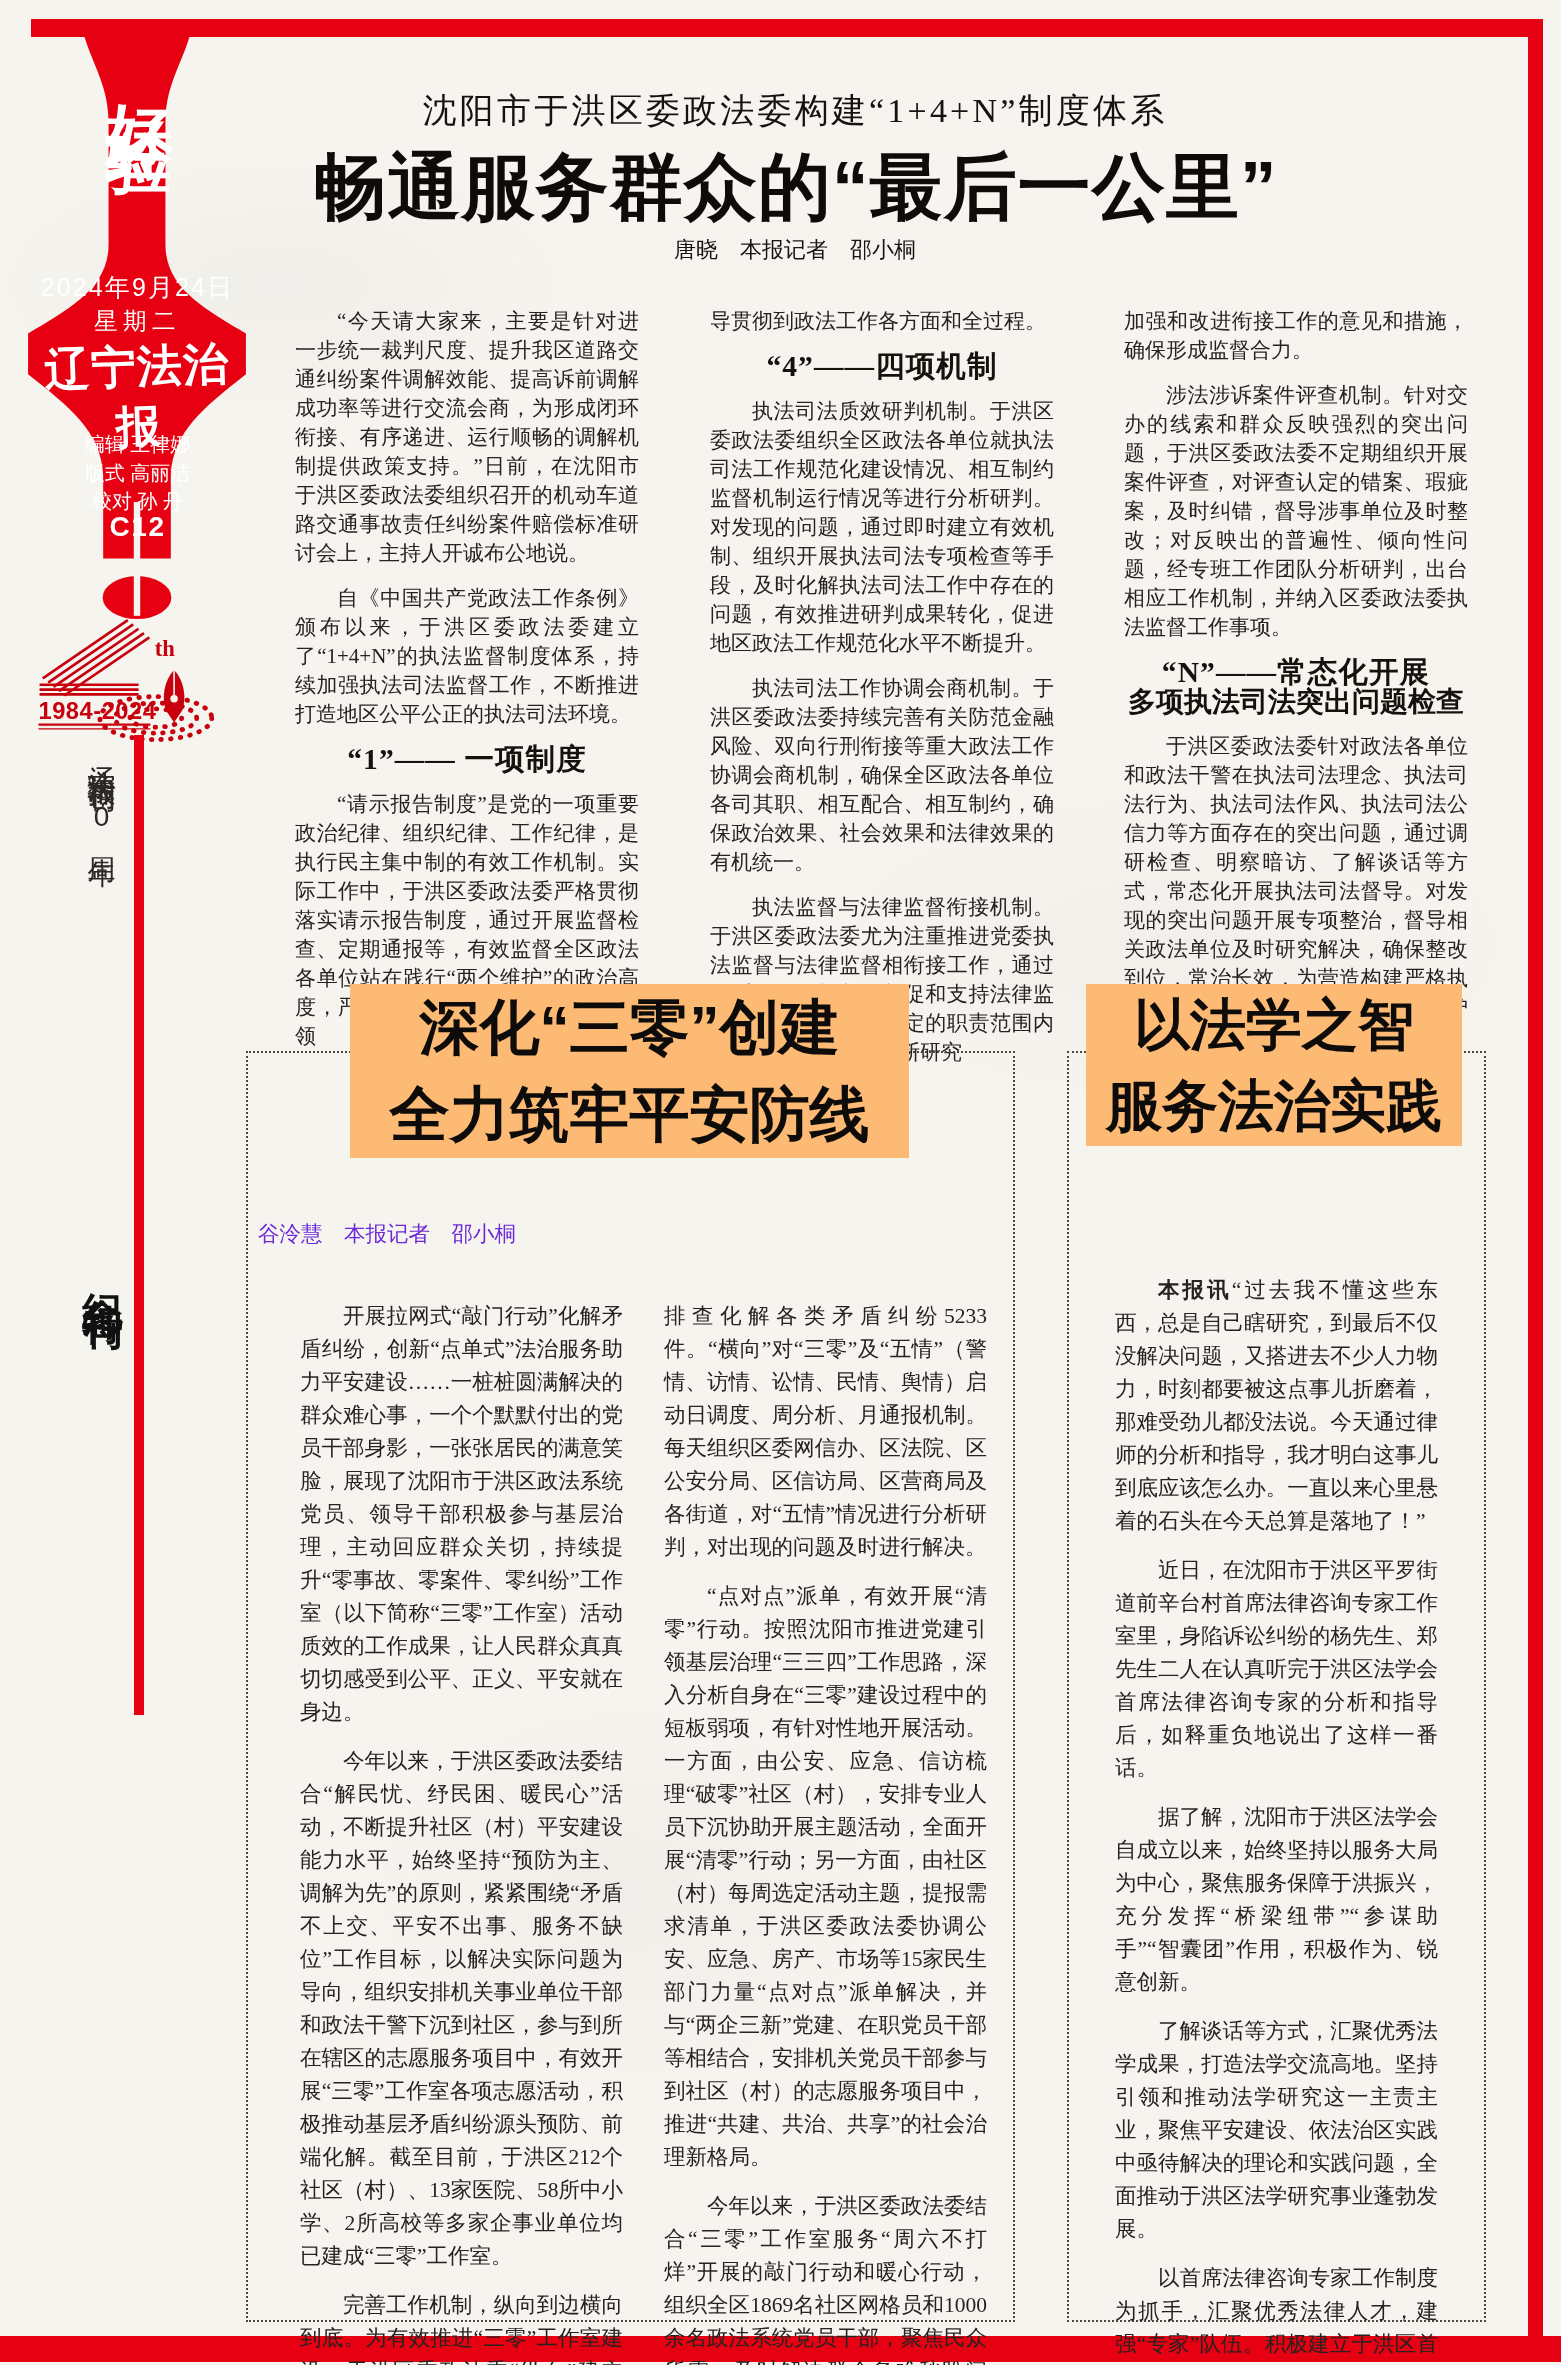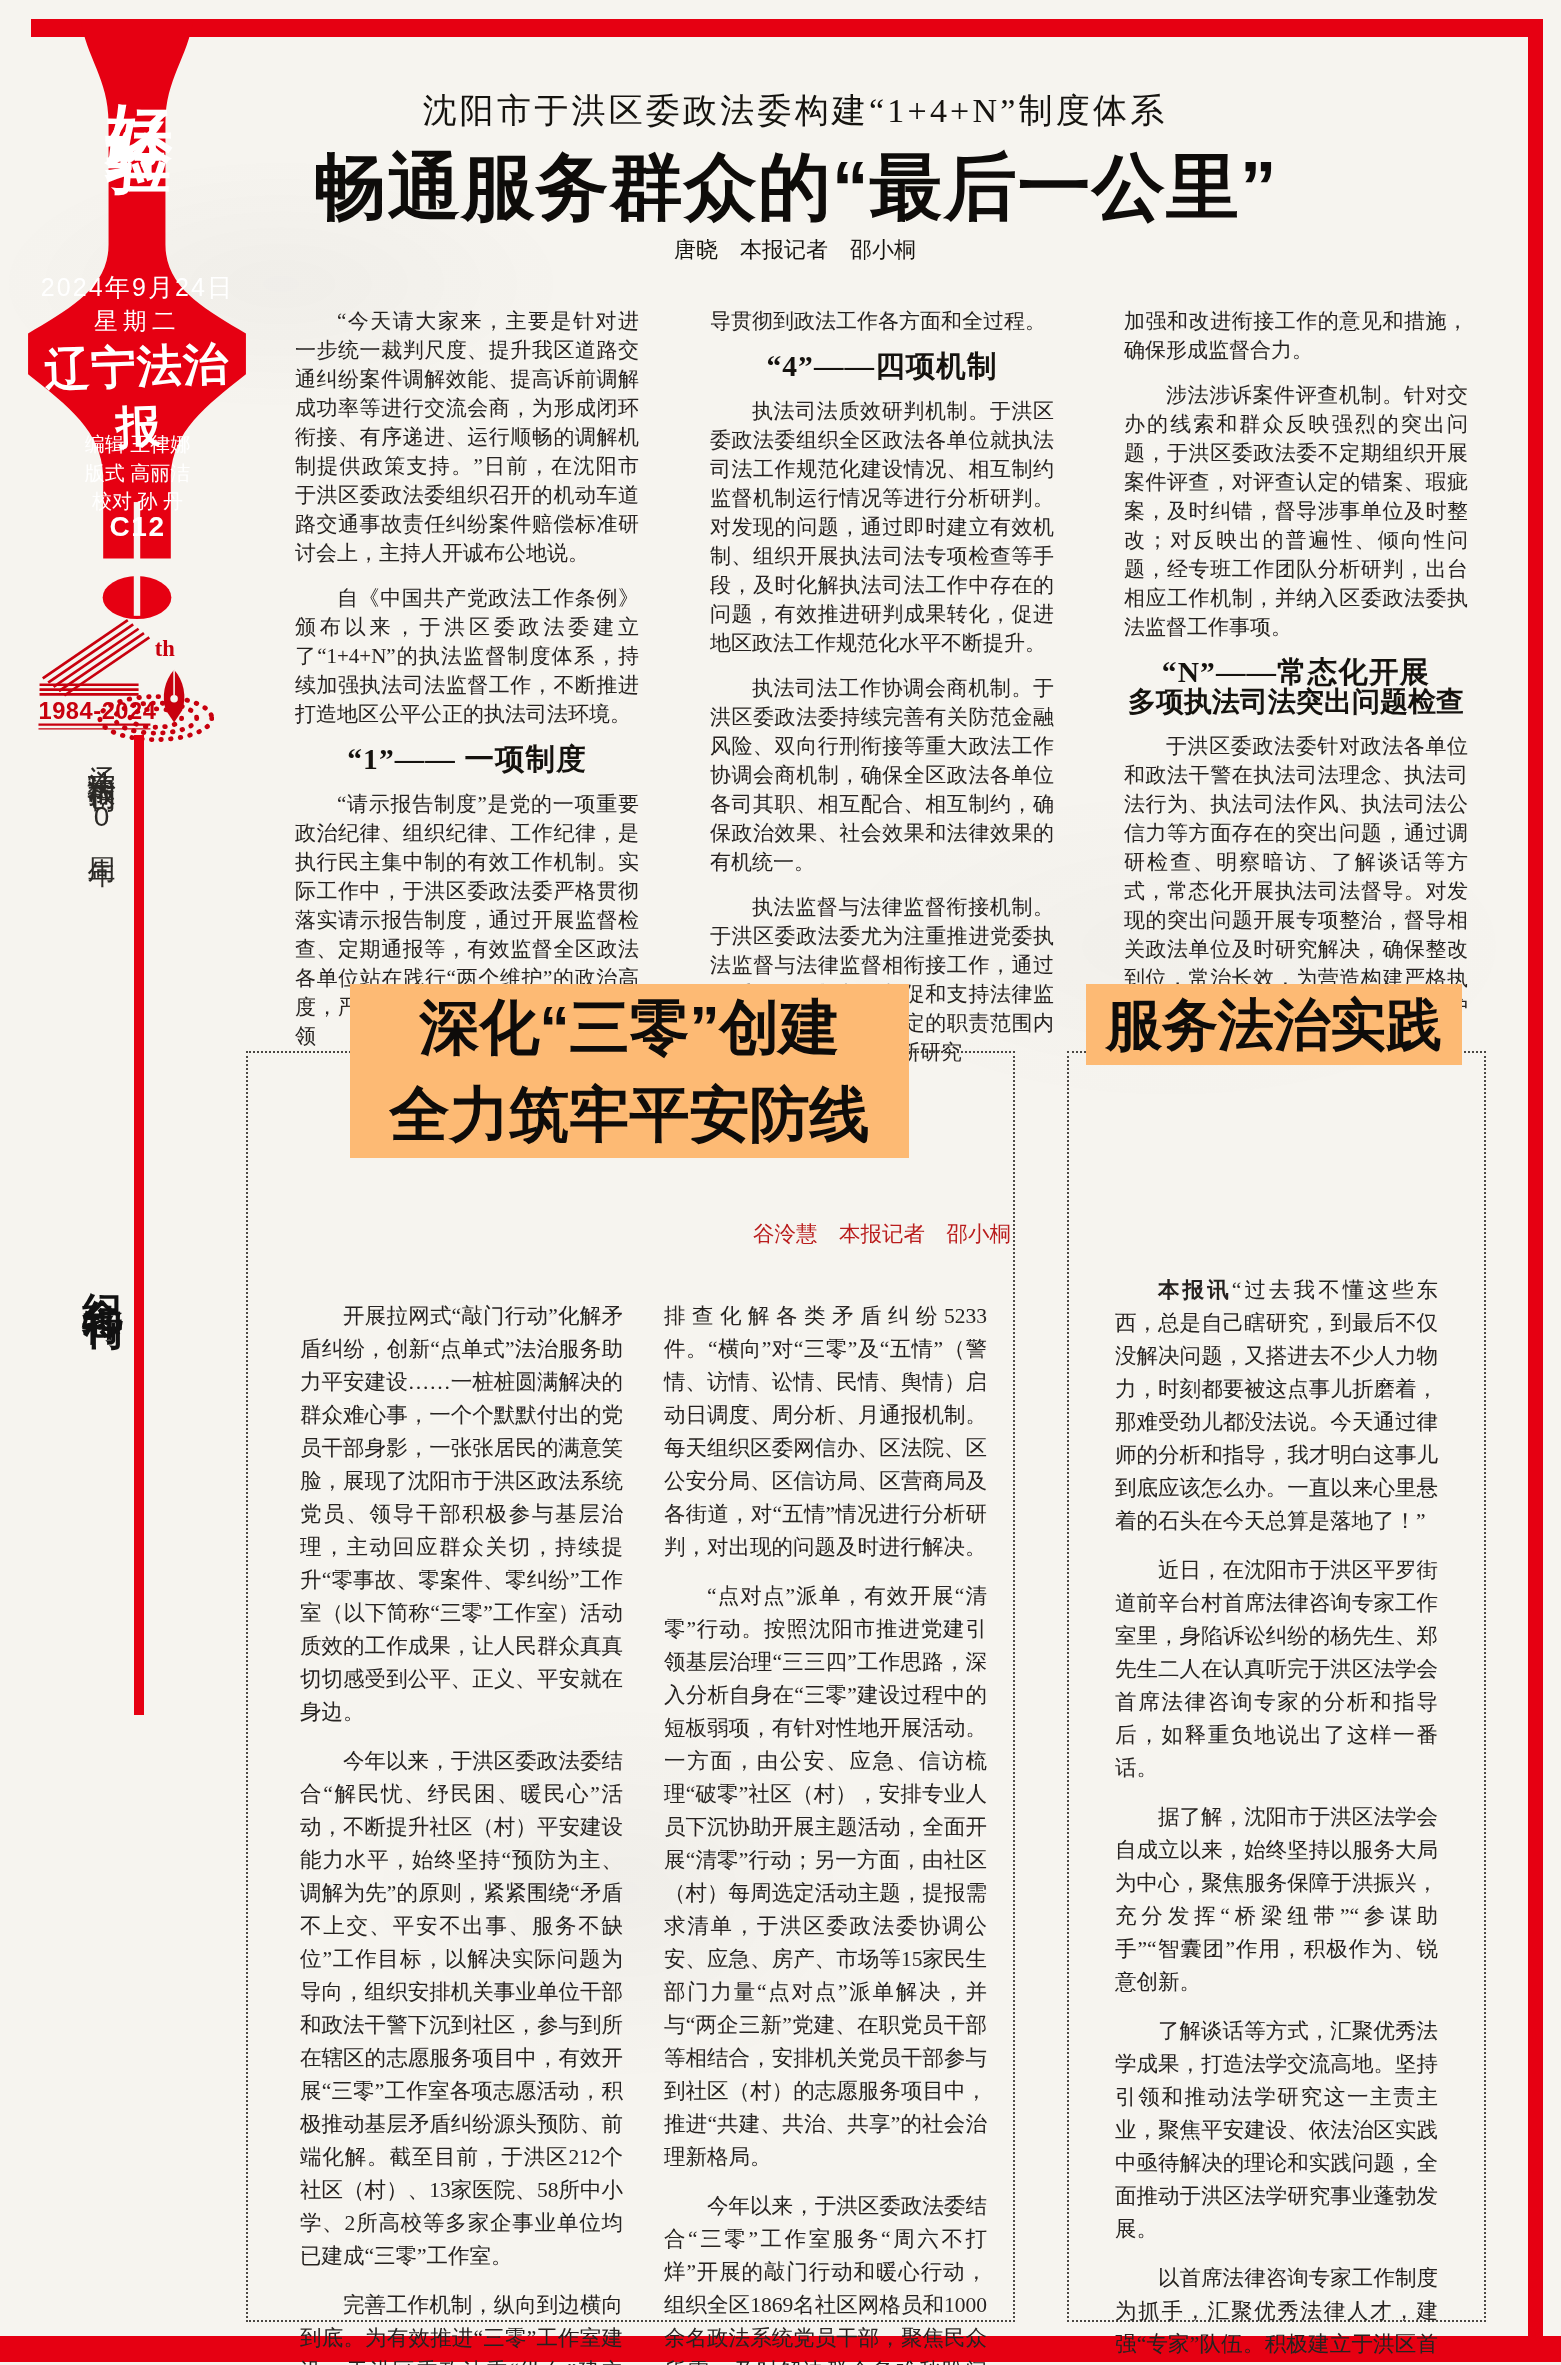--- a/index.html
+++ b/index.html
@@ -56,21 +56,21 @@
   .tcol2{left:694px;top:291px;width:376px;}
   .tcol3{left:1108px;top:291px;width:376px;}
   
   .artbox{border:2.1px dotted #4a4743;}
   .box-left{left:246px;top:1051px;width:765px;height:1267px;}
   .box-right{left:1067px;top:1051px;width:415px;height:1267px;}
   .bheadline{text-align:center;font-weight:bold;color:#0e0c0a;background:#fdba74;
         font-family:"Liberation Sans","DejaVu Sans",sans-serif;line-height:1.45;}
   .bhl-left{left:350px;top:984px;width:559px;font-size:60px;}
   .bhl-right{left:1086px;top:984px;width:376px;font-size:56px;}
-  .bbyline{left:246px;top:1219px;width:765px;text-align:right;font-size:21.5px;color:#b91c1c;}
+  .bbyline{left:258px;top:1219px;width:765px;text-align:left;font-size:21.5px;color:#6d28d9;}
   .bbody{font-size:21.5px;line-height:33px;text-align:justify;color:#262220;}
   .bbody p{margin:16px;text-indent:2em;}
   .bbody p.cont{text-indent:0;}
   .blcol1{left:284px;top:1284px;width:355px;}
   .blcol2{left:648px;top:1284px;width:355px;}
   .brcol{left:1099px;top:1258px;width:355px;}
   .lead-tag{font-weight:bold;font-family:"Liberation Sans",sans-serif;}
 </style>
 </head>
 <body>
@@ -167,20 +167,21 @@
   <p>完善工作机制，纵向到边横向到底。为有效推进“三零”工作室建设，于洪区委政法委“纵向”建立了“3+3+N”矛盾纠纷调处机制，即3个专班（社区调处专班、街道调处专班、区级调处专班）、3个清单（社区级矛盾清单、街道级矛盾清单、区级矛盾清单）和命案发案的N个原因。社区、街道、区3个层级的相关部门会同各方资源，通过与行政调解、司法调解等调解方式的有机结合，开展诉调对接、警调对接、访调对接等社会矛盾纠纷多元化解，让矛盾纠纷控制得住、化解得好。今年上半年，共</p>
 </div>
 <div class="abs bbody blcol2">
   <p class="cont">排查化解各类矛盾纠纷5233件。“横向”对“三零”及“五情”（警情、访情、讼情、民情、舆情）启动日调度、周分析、月通报机制。每天组织区委网信办、区法院、区公安分局、区信访局、区营商局及各街道，对“五情”情况进行分析研判，对出现的问题及时进行解决。</p>
   <p>“点对点”派单，有效开展“清零”行动。按照沈阳市推进党建引领基层治理“三三四”工作思路，深入分析自身在“三零”建设过程中的短板弱项，有针对性地开展活动。一方面，由公安、应急、信访梳理“破零”社区（村），安排专业人员下沉协助开展主题活动，全面开展“清零”行动；另一方面，由社区（村）每周选定活动主题，提报需求清单，于洪区委政法委协调公安、应急、房产、市场等15家民生部门力量“点对点”派单解决，并与“两企三新”党建、在职党员干部等相结合，安排机关党员干部参与到社区（村）的志愿服务项目中，推进“共建、共治、共享”的社会治理新格局。</p>
   <p>今年以来，于洪区委政法委结合“三零”工作室服务“周六不打烊”开展的敲门行动和暖心行动，组织全区1869名社区网格员和1000余名政法系统党员干部，聚焦民众所需，及时解决群众急难愁盼问题。通过入户走访等暖心服务方式，开展“零距离接触”“贴心式交流”，与居民群众话家常、问冷暖，围绕居住环境、社会治安、物业服务、环境卫生、文体活动、接诉即办等群众最关心、最直接、最现实的方面，认真倾听群众意见建议，摸实摸清群众难题诉求，紧盯重点领域、短板弱项和群众意见建议，及时发现问题、解决问题，真正把实事办实、办好、办到群众心坎上。</p>
 </div>
 
 <div class="abs artbox box-right"></div>
 <div class="abs bheadline bhl-right">
+  <div>以法学之智</div>
   <div>服务法治实践</div>
 </div>
 
 <div class="abs bbody brcol">
   <p><span class="lead-tag">本报讯</span><span>“过去我不懂这些东西，总是自己瞎研究，到最后不仅没解决问题，又搭进去不少人力物力，时刻都要被这点事儿折磨着，那难受劲儿都没法说。今天通过律师的分析和指导，我才明白这事儿到底应该怎么办。一直以来心里悬着的石头在今天总算是落地了！”</span></p>
   <p>近日，在沈阳市于洪区平罗街道前辛台村首席法律咨询专家工作室里，身陷诉讼纠纷的杨先生、郑先生二人在认真听完于洪区法学会首席法律咨询专家的分析和指导后，如释重负地说出了这样一番话。</p>
   <p>据了解，沈阳市于洪区法学会自成立以来，始终坚持以服务大局为中心，聚焦服务保障于洪振兴，充分发挥“桥梁纽带”“参谋助手”“智囊团”作用，积极作为、锐意创新。</p>
   <p>了解谈话等方式，汇聚优秀法学成果，打造法学交流高地。坚持引领和推动法学研究这一主责主业，聚焦平安建设、依法治区实践中亟待解决的理论和实践问题，全面推动于洪区法学研究事业蓬勃发展。</p>
   <p>以首席法律咨询专家工作制度为抓手，汇聚优秀法律人才，建强“专家”队伍。积极建立于洪区首席法律咨询专家库，凸显法学会“智库”作用。</p>
   <p>以“零事故、零案件、零纠纷”工作室建设为抓手，打造基层治理新格局。主动延伸法律触角，将首席法律咨询专家制度延伸到基层，助推新时代“枫桥经验”在基层社会治理实践中创新发展。</p>

